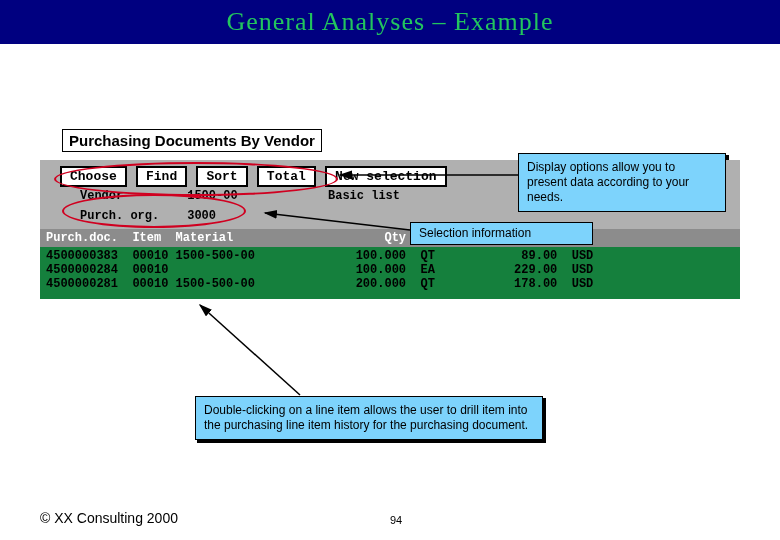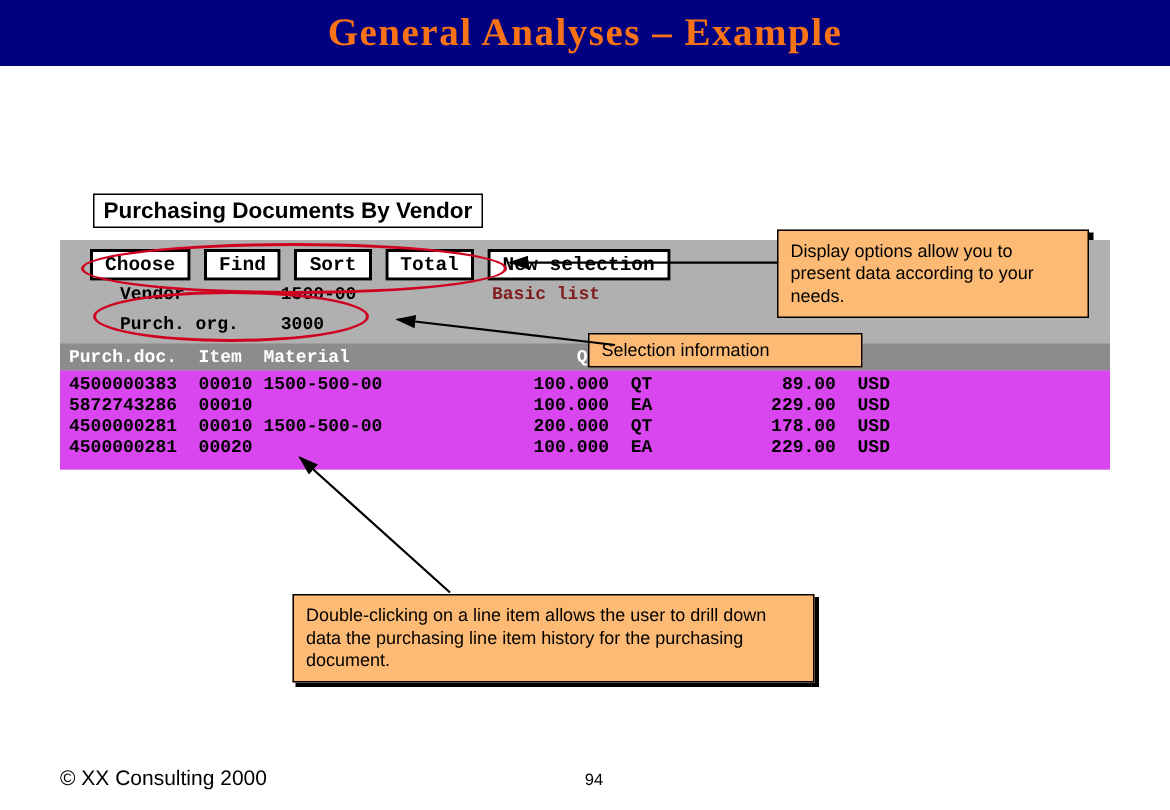--- a/index.html
+++ b/index.html
@@ -1,41 +1,41 @@
 <!DOCTYPE html>
 <html><head>
 <meta charset="utf-8">
 <style>
   html, body { margin:0; padding:0; }
   body { width:780px; height:540px; font-family: Arial, Helvetica, sans-serif; background:#fff; }
-  .titlebar { background:#000080; color:#f97316; height:44px; text-align:center; font-family: "Comic Sans MS", "Segoe Script", cursive; font-size:26px; font-weight:bold; line-height:44px; letter-spacing:1px; }
+  .titlebar { background:#000080; color:#22c55e; height:44px; text-align:center; font-family: "Comic Sans MS", "Segoe Script", cursive; font-size:26px; font-weight:normal; line-height:44px; letter-spacing:1px; }
   .section-title { position:absolute; left:62px; top:132px; font-size:15px; font-weight:bold; }
   .section-title-box { border:1px solid #000; background:#fff; padding:2px 6px; }
 
   .app-panel { position:absolute; left:40px; top:160px; width:700px; background:#b0b0b0; font-family: "Courier New", monospace; font-size:12px; }
 
   .btnrow { position:relative; padding:6px 10px 2px 20px; }
   .sapbtn { display:inline-block; border:2px solid #000; background:#fff; padding:1px 8px; margin-right:2px; font-weight:bold; font-family: "Courier New", monospace; font-size:13px; }
   .ring { position:absolute; border:2px solid #d00020; border-radius:50%; pointer-events:none; }
   .r1 { left:14px; top:2px; width:280px; height:30px; }
   .r2 { left:22px; top:34px; width:180px; height:30px; }
 
   .selrow { padding:0 10px 6px 40px; color:#000; font-weight:bold; }
   .selrow .lbl { display:inline-block; width:100px; }
   .selrow .val { display:inline-block; width:100px; }
-  .blist { position:absolute; right:340px; color:#7f1d1d; font-weight:bold; }
+  .blist { position:absolute; right:340px; color:#000000; font-weight:bold; }
 
   .gridhdr { background:#8c8c8c; color:#fff; padding:2px 6px; font-weight:bold; white-space:pre; }
-  .gridbody { background:#d946ef; padding:2px 6px 8px 6px; }
+  .gridbody { background:#15803d; padding:2px 6px 8px 6px; }
   .gridbody .row { white-space:pre; font-weight:bold; }
 
-  .callout { position:absolute; background:#fdba74; border:1px solid #000; padding:6px 8px; font-size:12px; line-height:1.25; }
+  .callout { position:absolute; background:#7dd3fc; border:1px solid #000; padding:6px 8px; font-size:12px; line-height:1.25; }
   .callout.shadow::after { content:""; position:absolute; right:-4px; bottom:-4px; width:100%; height:100%; border-right:3px solid #000; border-bottom:3px solid #000; z-index:-1; }
   .c1 { left:518px; top:153px; width:190px; }
-  .c2 { left:392px; top:222px; width:165px; padding:3px 8px; }
+  .c2 { left:410px; top:222px; width:165px; padding:3px 8px; }
   .c3 { left:195px; top:396px; width:330px; }
 
   svg.arrows { position:absolute; left:0; top:0; pointer-events:none; }
 
   .footer-copy { position:absolute; left:40px; bottom:14px; font-size:14px; }
   .footer-page { position:absolute; left:12px; right:0; bottom:14px; text-align:center; font-size:11px; }
 </style>
 </head>
 <body>
 
@@ -63,30 +63,29 @@
     <span class="blist">Basic list</span>
   </div>
   <div class="selrow">
     <span class="lbl">Purch. org.</span>
     <span class="val">3000</span>
   </div>
 
   <div class="gridhdr" id="gridhdr">Purch.doc.  Item  Material                     Qty  Uo.M      Net.Value</div>
   <div class="gridbody" id="gridbody">
       <div class="row">4500000383  00010 1500-500-00              100.000  QT            89.00  USD </div>
-      <div class="row">5872743286  00010                          100.000  EA           229.00  USD </div>
+      <div class="row">4500000284  00010                          100.000  EA           229.00  USD </div>
       <div class="row">4500000281  00010 1500-500-00              200.000  QT           178.00  USD </div>
-      <div class="row">4500000281  00020                          100.000  EA           229.00  USD </div>
     </div>
 
 </div>
 
 <div class="callout shadow c1">Display options allow you to present data according to your needs.</div>
 <div class="callout shadow c2">Selection information</div>
-<div class="callout shadow c3">Double-clicking on a line item allows the user to drill down data the purchasing line item history for the purchasing document.</div>
+<div class="callout shadow c3">Double-clicking on a line item allows the user to drill item into the purchasing line item history for the purchasing document.</div>
 
 <svg class="arrows" width="780" height="540">
   <defs>
     <marker id="ah" markerWidth="10" markerHeight="10" refX="8" refY="3" orient="auto">
       <path d="M0,0 L9,3 L0,6 Z" fill="#000"></path>
     </marker>
   </defs>
   <line x1="518" y1="175" x2="340" y2="175" stroke="#000" stroke-width="1.5" marker-end="url(#ah)"></line>
   <line x1="410" y1="230" x2="265" y2="213" stroke="#000" stroke-width="1.5" marker-end="url(#ah)"></line>
   <line x1="300" y1="395" x2="200" y2="305" stroke="#000" stroke-width="1.5" marker-end="url(#ah)"></line>

